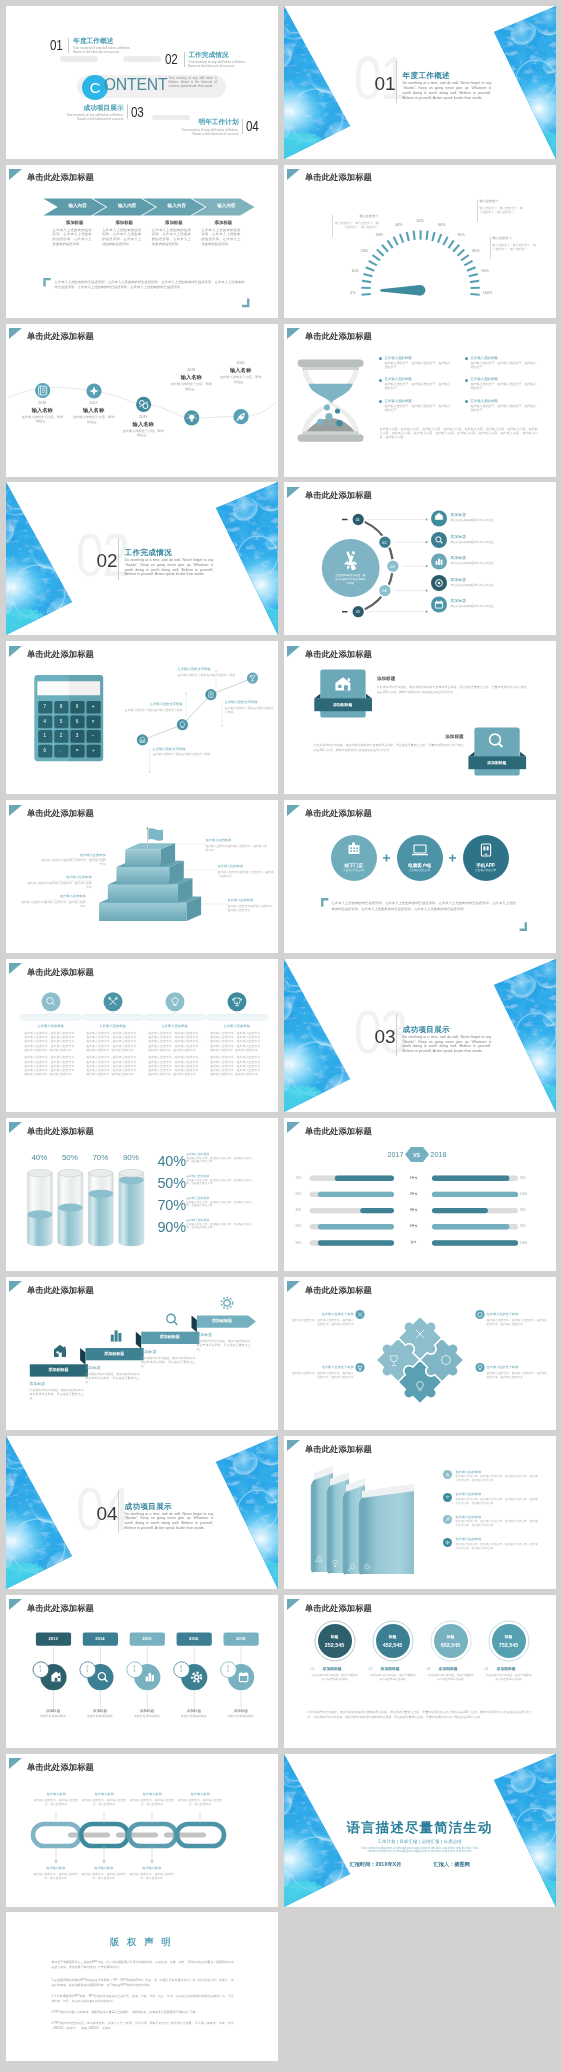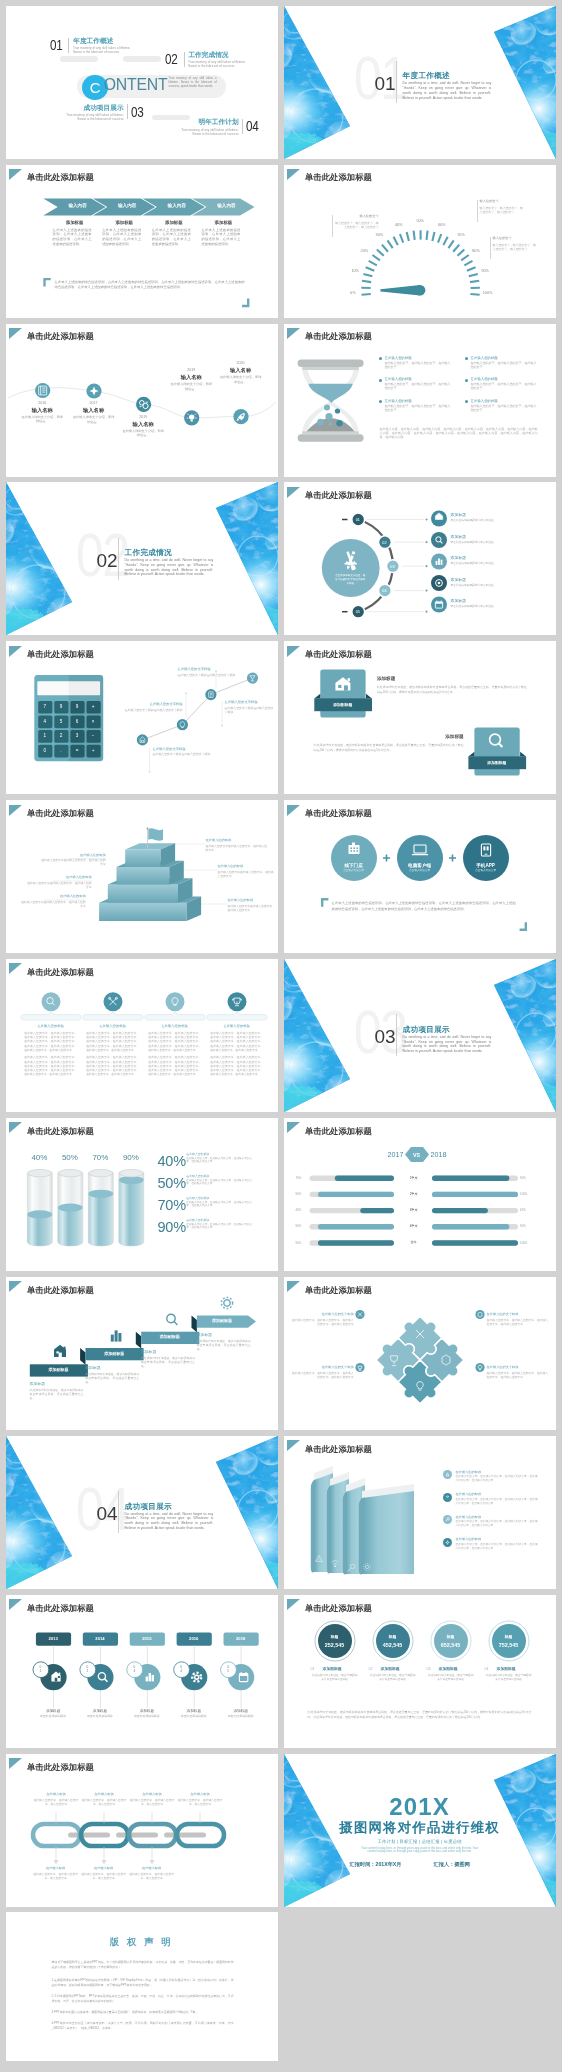--- a/index.html
+++ b/index.html
@@ -1412,22 +1412,21 @@
         <div class="ch-b" style="left: 74px; top: 117.5px; width: 48px;">在此输入您的文字，在此输入您的文字，输入您的文字</div>
         <div class="ch-t" style="left: 122px; top: 112px; width: 48px;">在此输入标题</div>
         <div class="ch-b" style="left: 122px; top: 117.5px; width: 48px;">在此输入您的文字，在此输入您的文字，输入您的文字</div>
       </div>
 </div>
 
 <div class="slide" style="left:283.6px;top:1754.05px">
   <svg class="sv" viewBox="0 0 272 153">
         <use href="#tex" x="0" y="0" width="272" height="153"></use>
       </svg>
-  <div class="cv-year">201X</div>
-  <div class="cv-title">摄图网将对作品进行维权</div>
+  <div class="cv-title">语言描述尽量简洁生动</div>
   <div class="cv-sub">工作计划 | 目标汇报 | 总结汇报 | 年度总结</div>
   <div class="cv-en">Your content to play here, or through your copy, paste in this box, and select only the text. Your content to play here, or through your copy, paste in this box, and select only the text.</div>
   <div class="cv-meta" style="left:66px;top:107.5px">汇报时间：201X年X月</div>
   <div class="cv-meta" style="left:150px;top:107.5px">汇报人：摄图网</div>
 </div>
 
 <div class="slide" style="left:5.6px;top:1912px;height:149px">
   <div class="cr-title">版 权 声 明</div>
   <div class="cr-intro">感谢您下载摄图网平台上提供的PPT作品，为了您和摄图网以及原创作者的利益，请勿复制、传播、销售，否则将承担法律责任！摄图网将对作品进行维权，按照传播下载次数进行十倍的索取赔偿！</div>
   <div class="cr-c" style="top:66px">1.在摄图网报权所有的PPT模板是会员免费税（VIP：VIP Royalty-Free）作品，受《中国人民共和国著作法》和《世界版权公约》的保护，作品的所有权、版权和解释权归摄图网所有，您下载的是PPT模板素材的使用权；</div>

